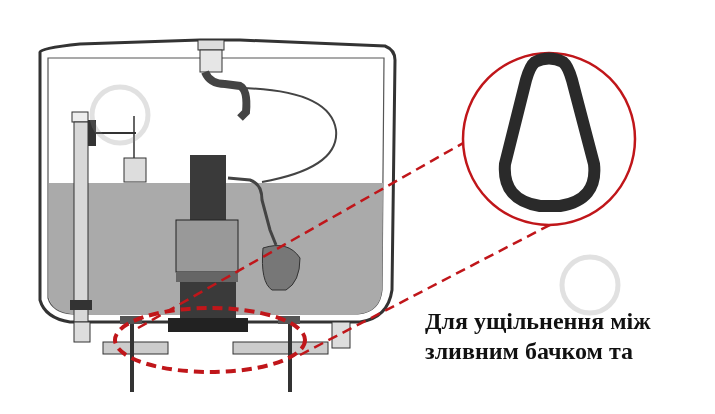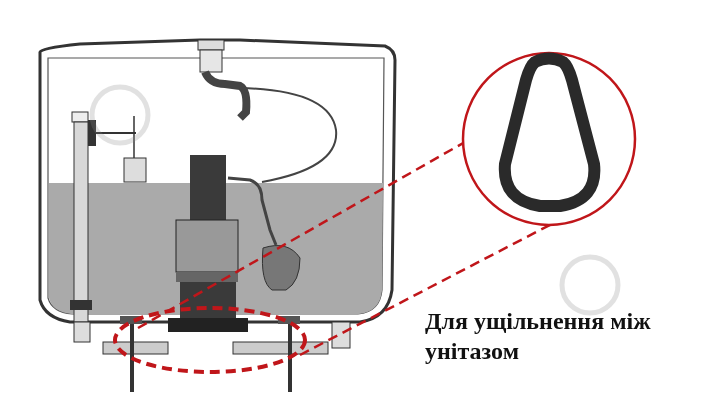--- a/index.html
+++ b/index.html
@@ -70,14 +70,14 @@
   </g>
 
   <g opacity="0.25" fill="none" stroke="#888" stroke-width="5">
     <circle cx="120" cy="115" r="28"></circle>
     <circle cx="590" cy="285" r="28"></circle>
   </g>
 </svg>
 
 <div class="caption">
   <div>Для ущільнення між</div>
-  <div>унітазом</div>
+  <div>зливним бачком та</div>
 </div>
 
 </body></html>

